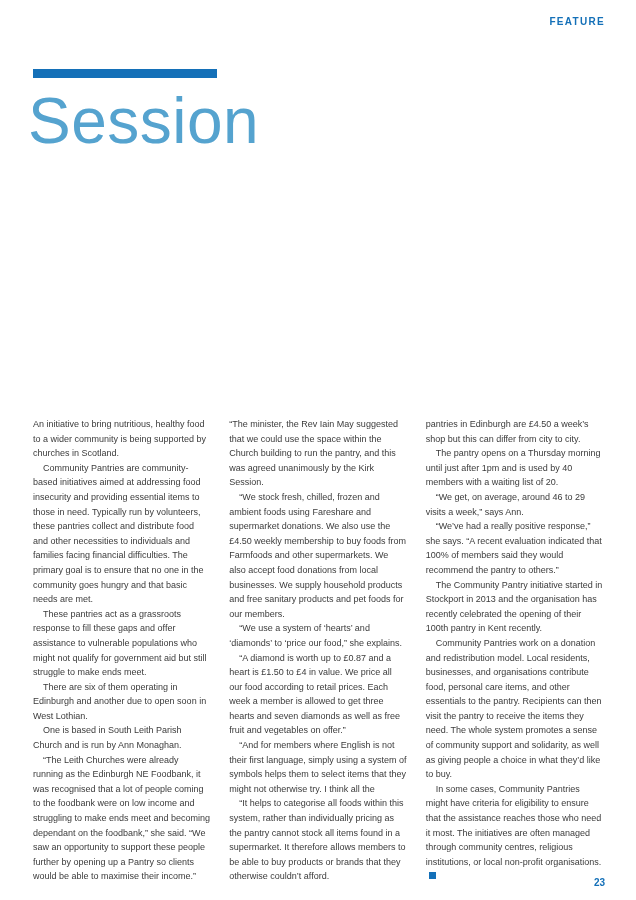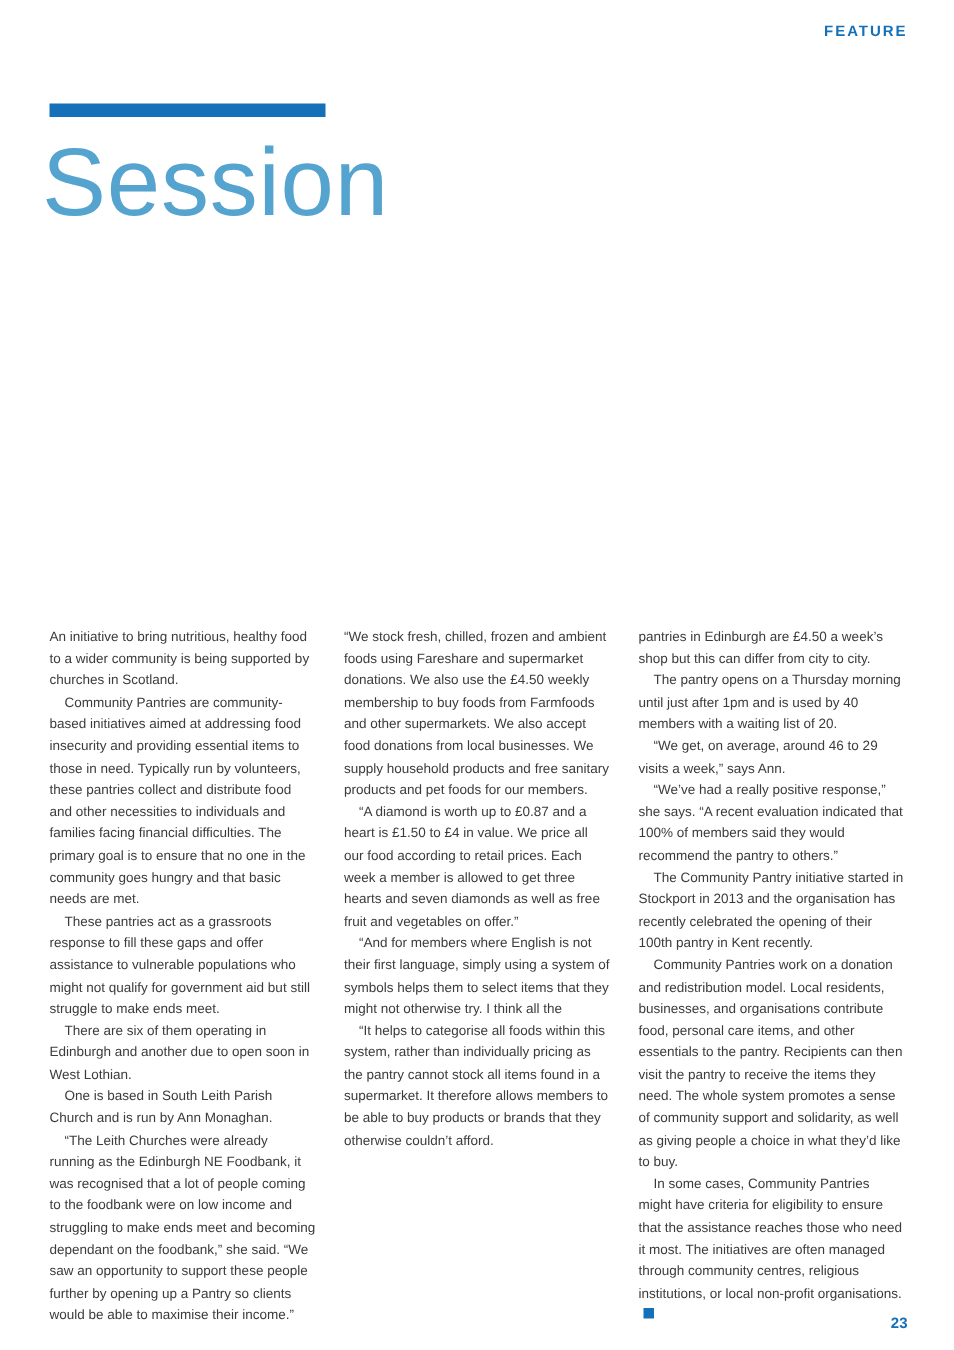--- a/index.html
+++ b/index.html
@@ -103,21 +103,23 @@
     <div class="col">
       <p>An initiative to bring nutritious, healthy food to a wider community is being supported by churches in Scotland.</p>
       <p>Community Pantries are community-based initiatives aimed at addressing food insecurity and providing essential items to those in need. Typically run by volunteers, these pantries collect and distribute food and other necessities to individuals and families facing financial difficulties. The primary goal is to ensure that no one in the community goes hungry and that basic needs are met.</p>
       <p>These pantries act as a grassroots response to fill these gaps and offer assistance to vulnerable populations who might not qualify for government aid but still struggle to make ends meet.</p>
       <p>There are six of them operating in Edinburgh and another due to open soon in West Lothian.</p>
       <p>One is based in South Leith Parish Church and is run by Ann Monaghan.</p>
       <p>“The Leith Churches were already running as the Edinburgh NE Foodbank, it was recognised that a lot of people coming to the foodbank were on low income and struggling to make ends meet and becoming dependant on the foodbank,” she said. “We saw an opportunity to support these people further by opening up a Pantry so clients would be able to maximise their income.”</p>
     </div>
 
     <div class="col">
+      <p>“The minister, the Rev Iain May suggested that we could use the space within the Church building to run the pantry, and this was agreed unanimously by the Kirk Session.</p>
       <p>“We stock fresh, chilled, frozen and ambient foods using Fareshare and supermarket donations. We also use the £4.50 weekly membership to buy foods from Farmfoods and other supermarkets. We also accept food donations from local businesses. We supply household products and free sanitary products and pet foods for our members.</p>
+      <p>“We use a system of ‘hearts’ and ‘diamonds’ to ‘price our food,” she explains.</p>
       <p>“A diamond is worth up to £0.87 and a heart is £1.50 to £4 in value. We price all our food according to retail prices. Each week a member is allowed to get three hearts and seven diamonds as well as free fruit and vegetables on offer.”</p>
       <p>“And for members where English is not their first language, simply using a system of symbols helps them to select items that they might not otherwise try. I think all the</p>
       <p>“It helps to categorise all foods within this system, rather than individually pricing as the pantry cannot stock all items found in a supermarket. It therefore allows members to be able to buy products or brands that they otherwise couldn’t afford.</p>
     </div>
 
     <div class="col">
       <p>pantries in Edinburgh are £4.50 a week’s shop but this can differ from city to city.</p>
       <p>The pantry opens on a Thursday morning until just after 1pm and is used by 40 members with a waiting list of 20.</p>
       <p>“We get, on average, around 46 to 29 visits a week,” says Ann.</p>
       <p>“We’ve had a really positive response,” she says. “A recent evaluation indicated that 100% of members said they would recommend the pantry to others.”</p>

